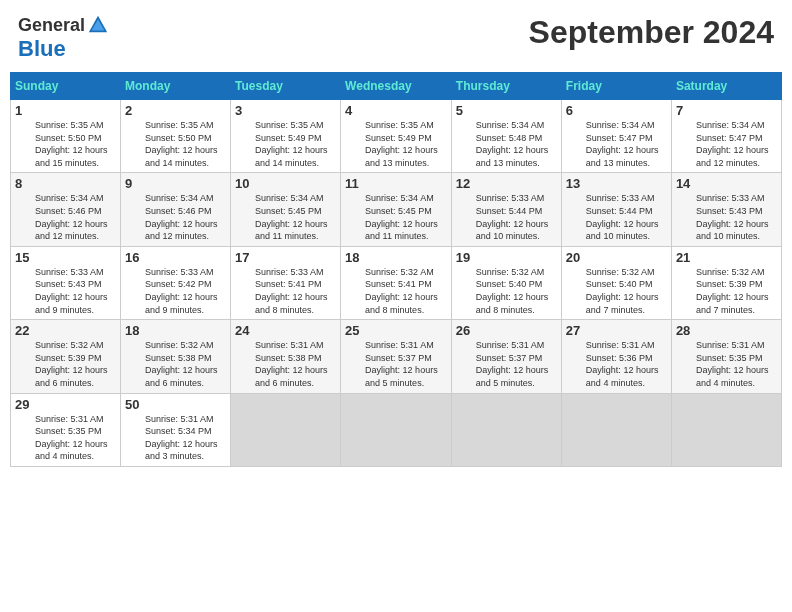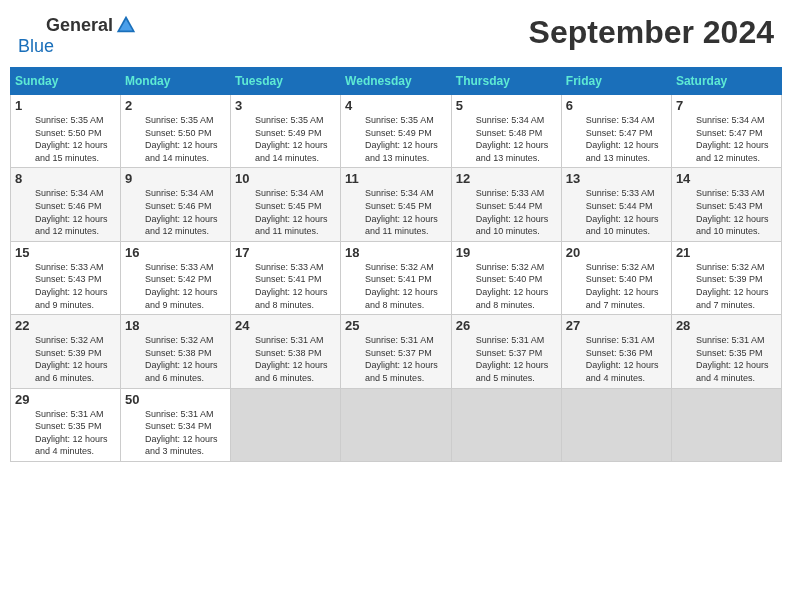--- a/index.html
+++ b/index.html
@@ -23,25 +23,24 @@
       align-items: flex-start;
     }
     .logo-text {
       display: flex;
       align-items: center;
     }
     .logo-general {
       font-size: 18px;
       font-weight: bold;
       color: #333;
-      margin-left: 28px;
     }
     .logo-blue {
-      font-size: 18px;
-      font-weight: normal;
+      font-size: 22px;
+      font-weight: bold;
       color: #1a6fba;
     }
     .logo-icon {
       width: 22px;
       height: 22px;
       margin-left: 2px;
     }
     .title-section {
       text-align: right;
     }

